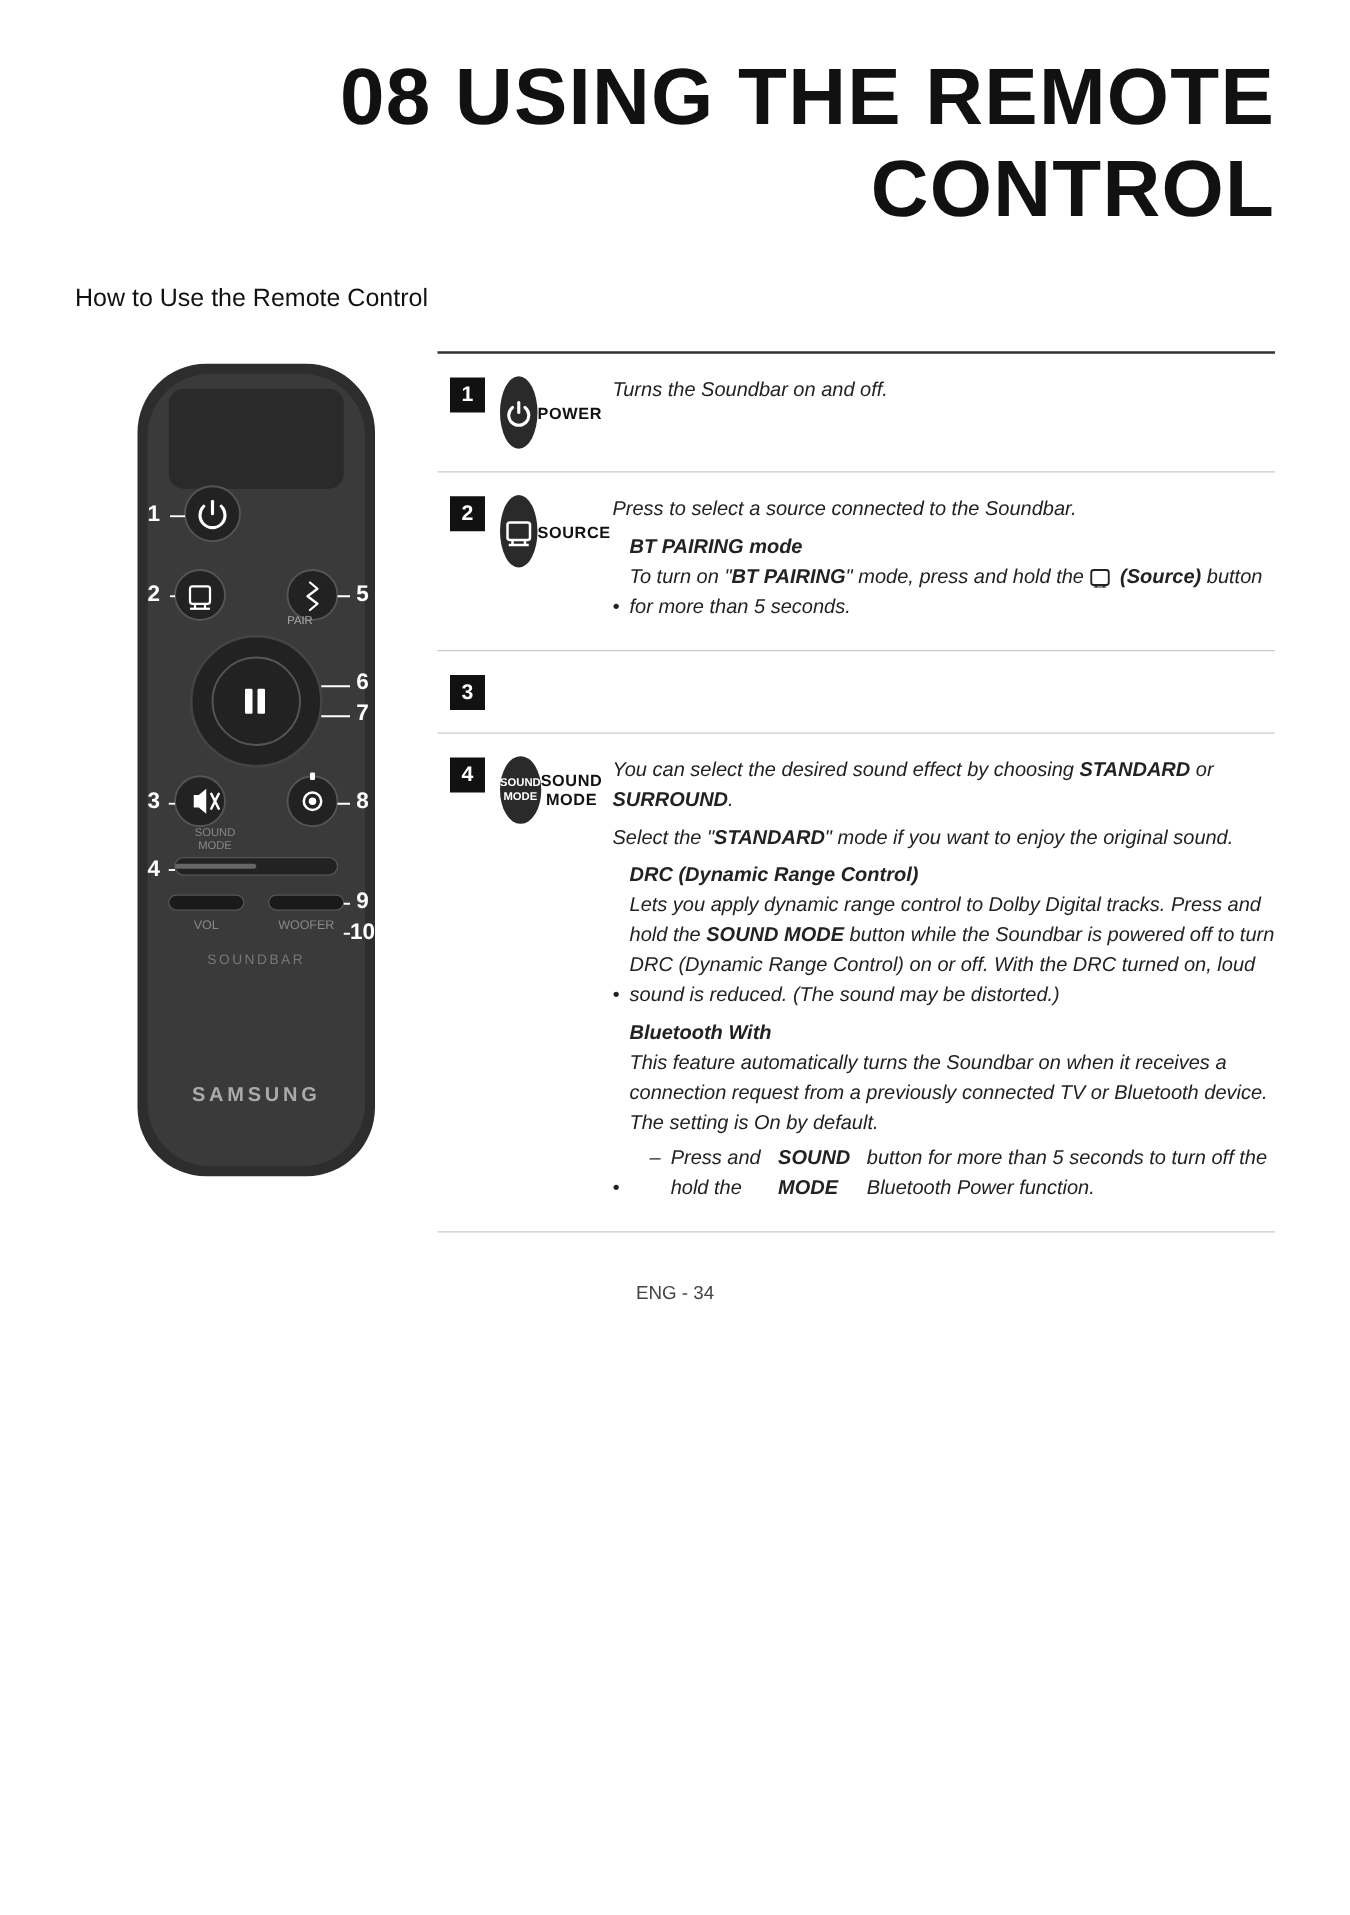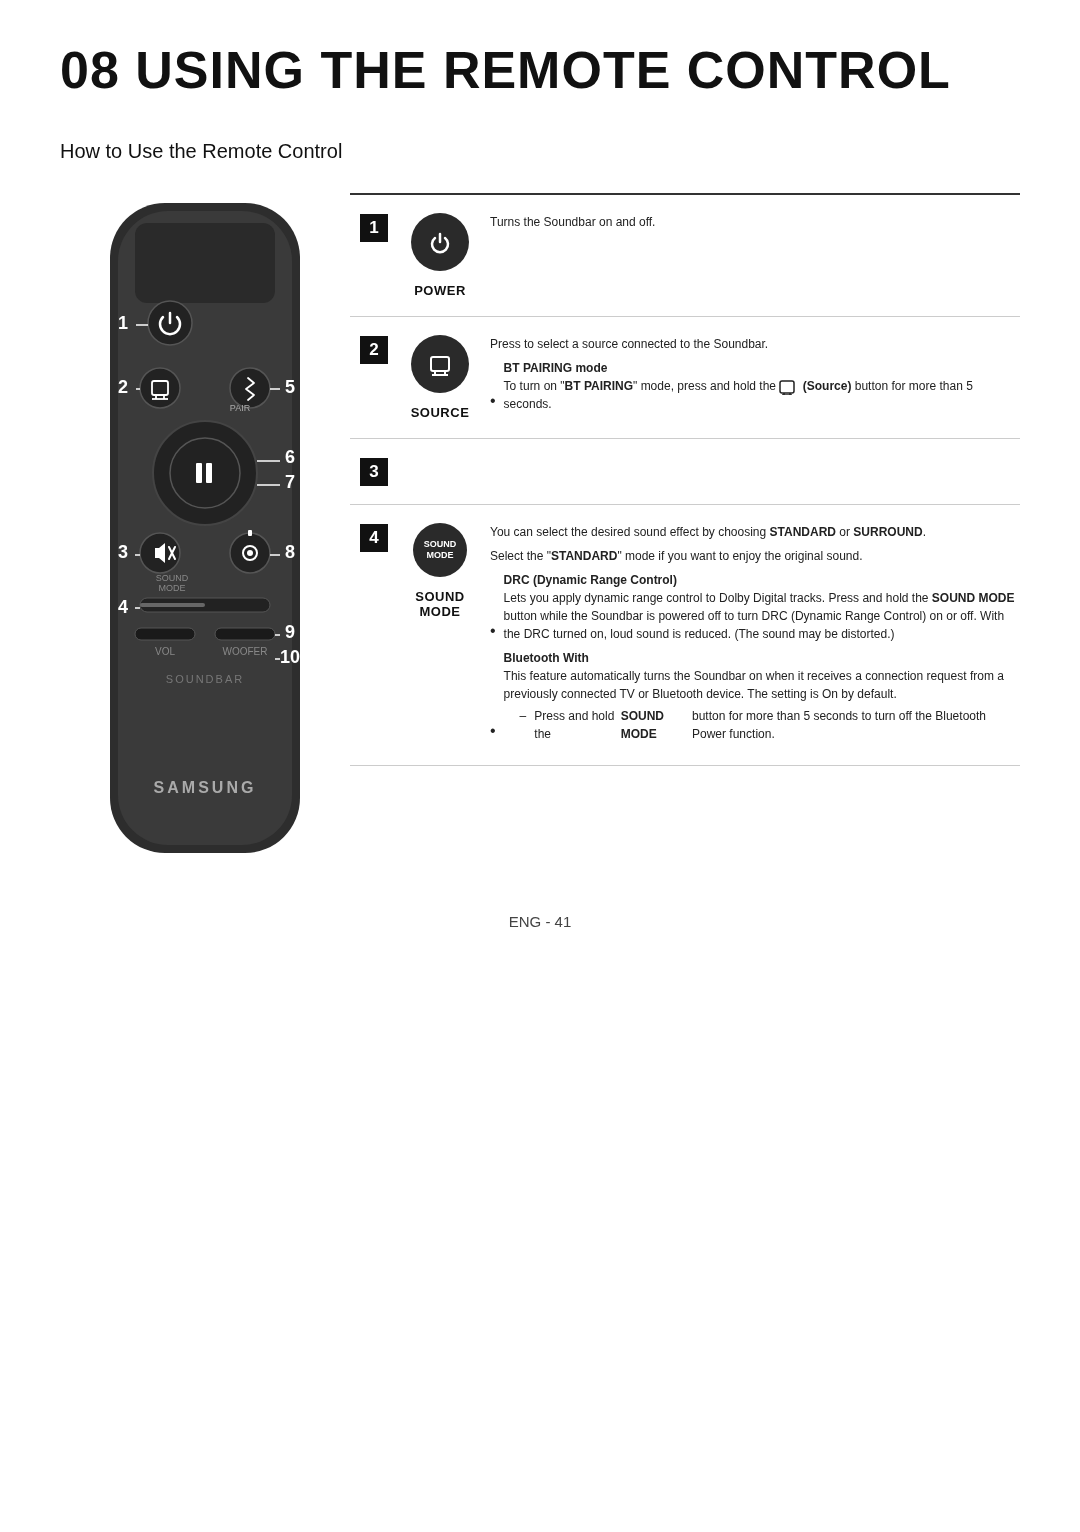--- a/index.html
+++ b/index.html
@@ -6,25 +6,26 @@
     body {
       width: 1080px;
       min-height: 1532px;
       background: #ffffff;
       font-family: 'Arial', sans-serif;
       color: #1a1a1a;
       padding: 40px 60px;
     }
 
     .page-title {
-      font-size: 52px;
+      font-size: 64px;
       font-weight: 900;
       letter-spacing: 1px;
       margin-bottom: 40px;
       color: #111;
+      text-align: right;
     }
 
     .section-title {
       font-size: 20px;
       font-weight: 400;
       margin-bottom: 30px;
       color: #111;
     }
 
     .content-area {
@@ -63,23 +64,23 @@
       font-size: 22px;
       font-weight: 900;
       color: #111;
       padding-right: 8px;
     }
 
     .table-icon-col {
       width: 90px;
       flex-shrink: 0;
       display: flex;
-      flex-direction: column;
+      flex-direction: row;
       align-items: center;
-      gap: 12px;
+      gap: 0;
       padding-right: 10px;
     }
 
     .btn-icon {
       width: 58px;
       height: 58px;
       border-radius: 50%;
       background: #2a2a2a;
       display: flex;
       align-items: center;
@@ -103,23 +104,24 @@
       font-size: 13px;
       font-weight: 700;
       text-align: center;
       color: #111;
       text-transform: uppercase;
       letter-spacing: 0.5px;
     }
 
     .table-desc {
       flex: 1;
-      font-size: 12px;
+      font-size: 16px;
       line-height: 1.5;
       color: #222;
+      font-style: italic;
     }
 
     .table-desc p { margin-bottom: 6px; }
 
     .table-desc .bullet-item {
       display: flex;
       align-items: flex-end;
       margin-top: 6px;
       margin-bottom: 4px;
     }
@@ -342,14 +344,14 @@
           <div class="sub-bullet">Press and hold the <span class="bold">SOUND MODE</span> button for more than 5 seconds to turn off the Bluetooth Power function.</div>
           </span>
         </div>
       </div>
     </div>
 
   </div>
 </div>
 
 <div class="page-footer">
-  <span>ENG - 41</span>
+  <span>ENG - 34</span>
 </div>
 
 </body></html>

